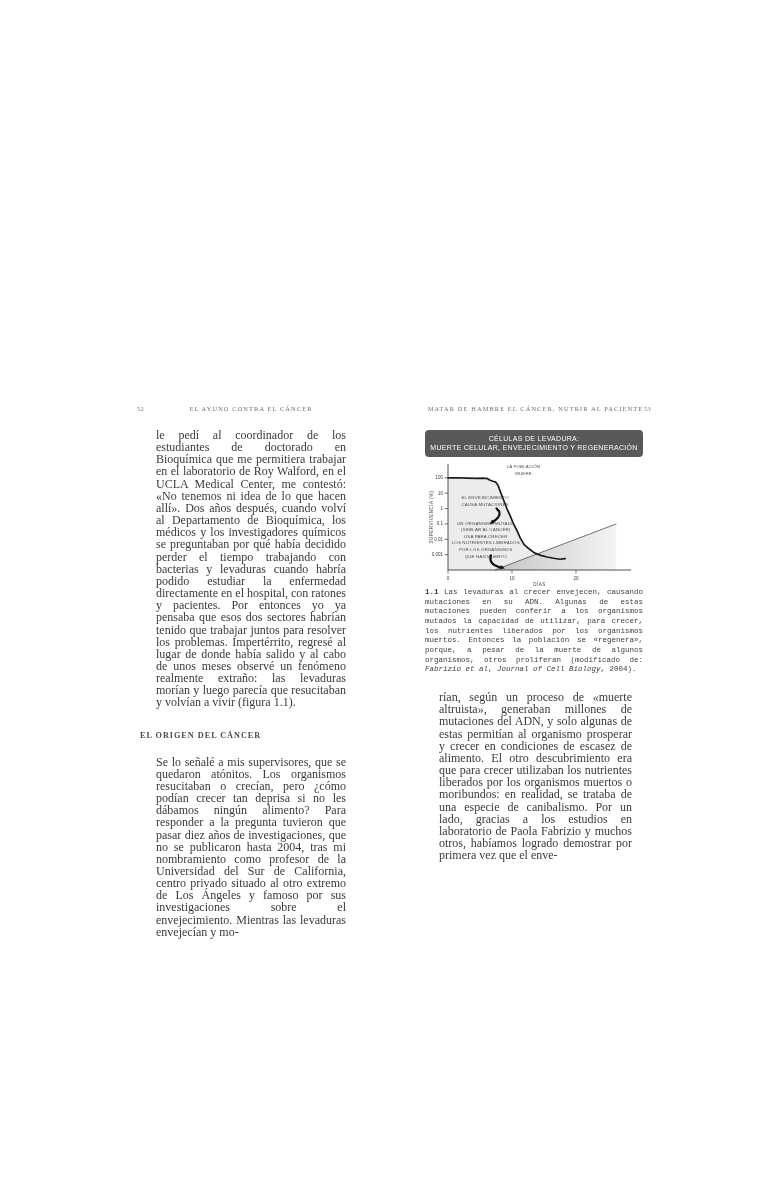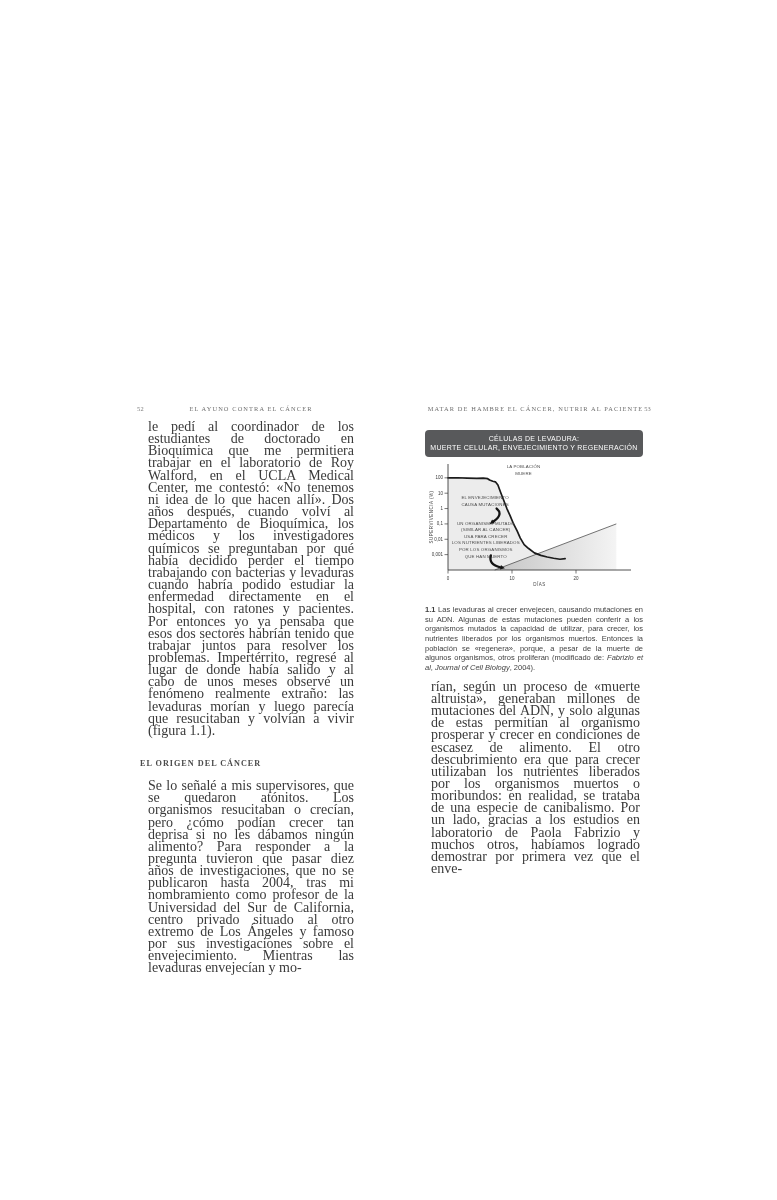--- a/index.html
+++ b/index.html
@@ -7,30 +7,30 @@
           font-family:"Liberation Serif",serif;color:#3a3a3a;}
   .page{position:absolute;top:405px;}
   .page-left{left:140px;width:222px;}
   .page-right{left:423px;width:225px;}
   .runhead{position:relative;height:8px;font-size:6.4px;line-height:8px;color:#6f6f6f;
            letter-spacing:1.1px;white-space:nowrap;}
   .runhead .rh{display:block;text-align:center;}
   .folio{position:absolute;top:0;letter-spacing:0.2px;color:#7a7a7a;}
   .folio-left{left:-3px;}
   .folio-right{right:-3px;}
-  p.body{font-size:14px;line-height:12.15px;text-align:justify;margin:8px;}
+  p.body{font-size:12px;line-height:12.15px;text-align:justify;margin:16px;}
   .p-first{margin-top:21px;}
   .section-heading{margin:22px 0 12px 0;font-size:8.2px;font-weight:bold;
                    letter-spacing:1px;color:#4a4a4a;}
   figure{margin:17px 0 0 2px;padding:0;width:218px;}
   .fig-title{background:#58595b;border-radius:4px;color:#fdfdfd;text-align:center;
              font-family:"Liberation Sans",sans-serif;font-size:7px;line-height:9.4px;
              letter-spacing:0.3px;padding:4px 2px;}
   .fig-chart{display:block;margin-top:3px;}
-  figcaption{margin-top:17px;font-family:Liberation Sans, sans-serif;font-size:7.5px;
+  figcaption{margin-top:0;font-family:Liberation Mono, monospace;font-size:7.5px;
              line-height:9.7px;color:#3f3f3f;text-align:justify;}
   figcaption b{font-weight:bold;}
   figcaption i{font-style:italic;}
   .p-after-fig{margin-top:9px;}
 </style>
 </head>
 <body>
 
 <div class="spread">
 

